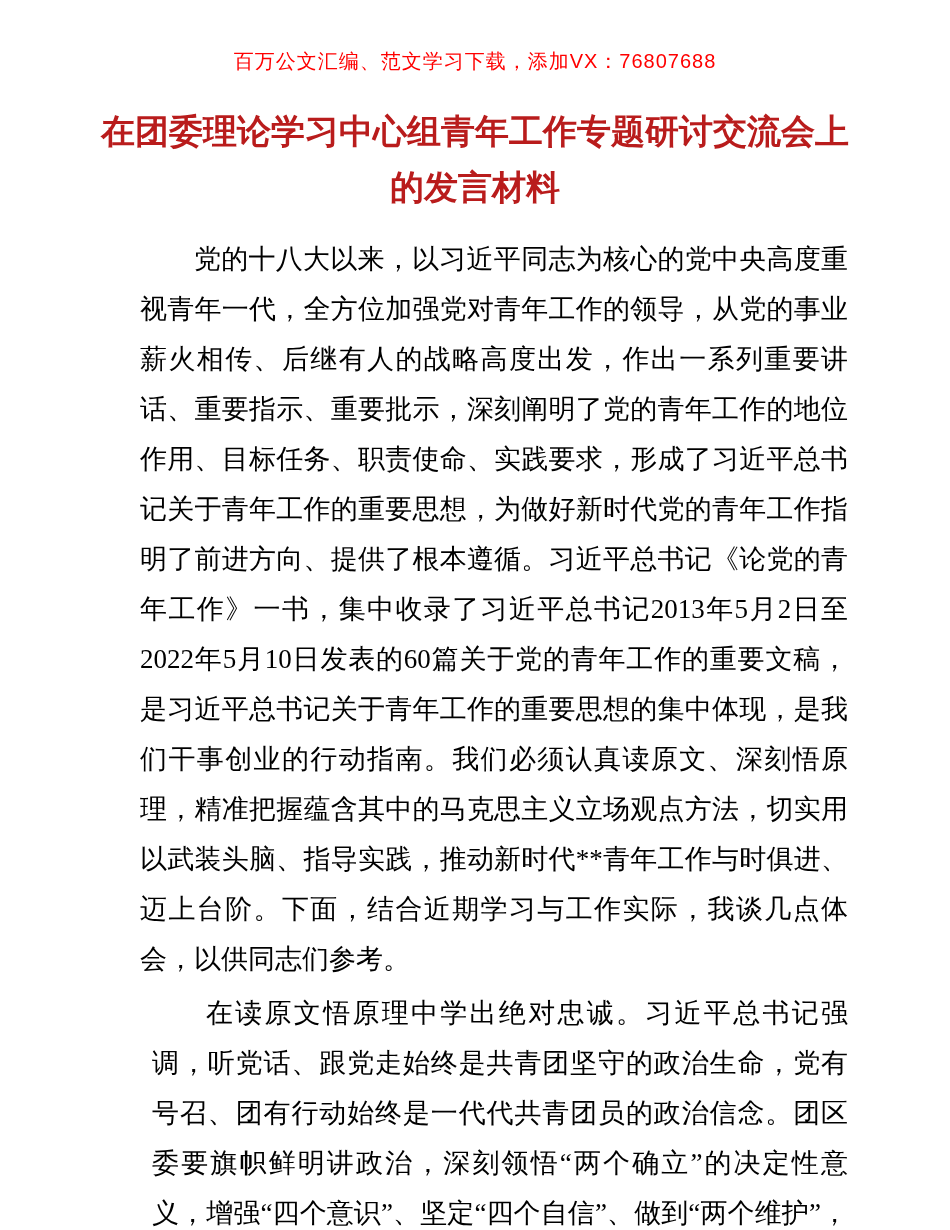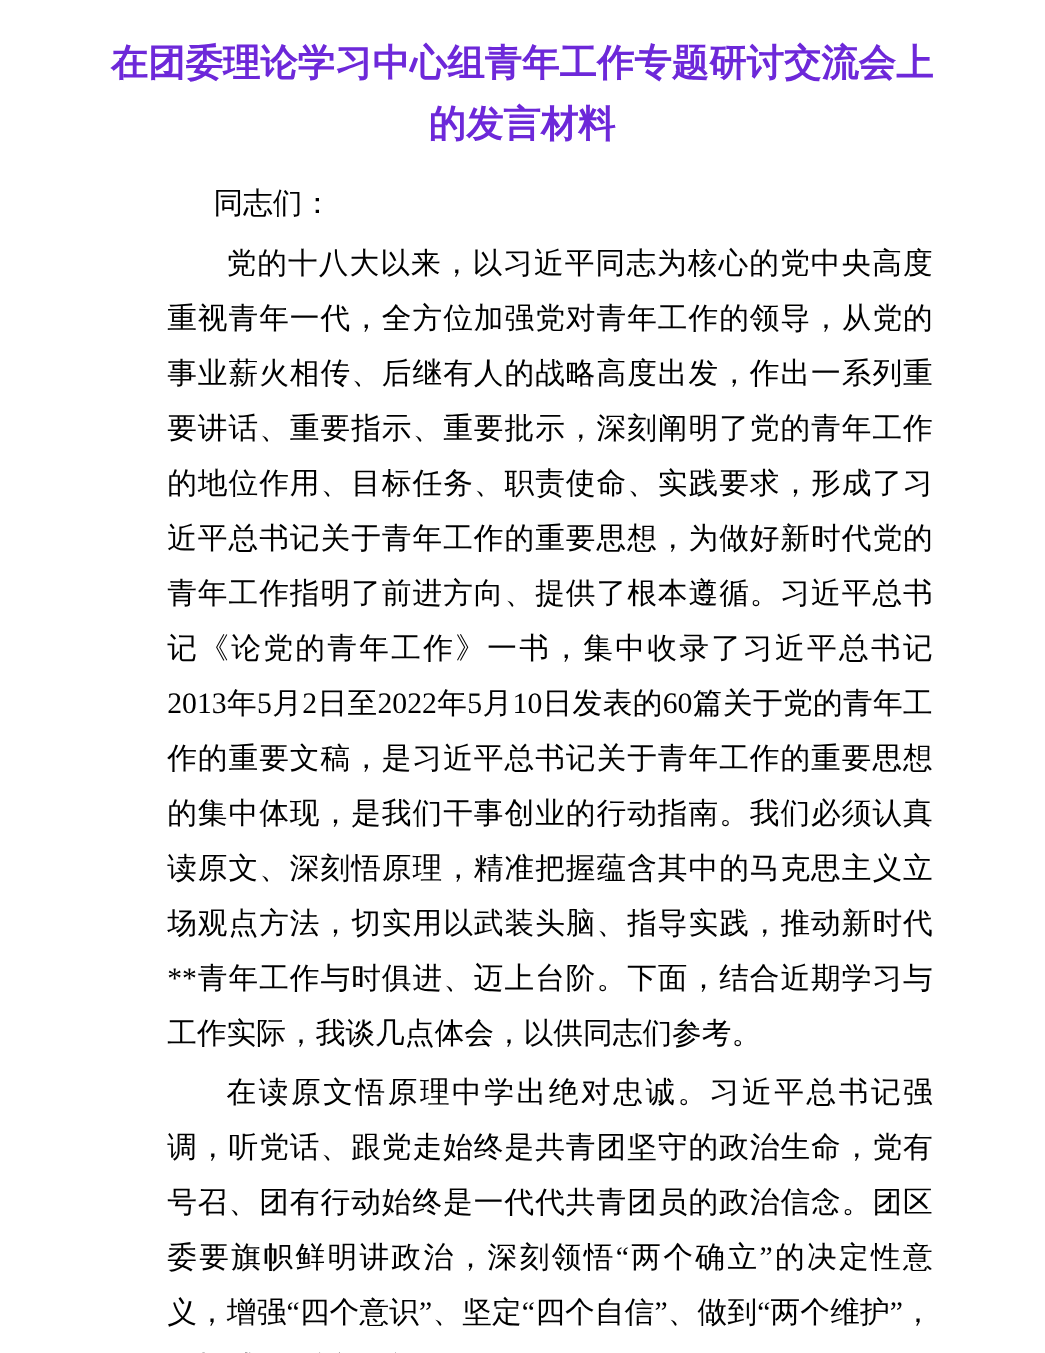--- a/index.html
+++ b/index.html
@@ -24,21 +24,21 @@
     color: #ff0000;
     letter-spacing: 1px;
     font-family: "Liberation Sans", "DejaVu Sans", sans-serif;
   }
   .title {
     margin: 30px 100px 0 100px;
     text-align: center;
     font-size: 34px;
     font-weight: bold;
     line-height: 56px;
-    color: #6d28d9;
+    color: #b91c1c;
   }
   .body {
     margin: 18px 102px 0 140px;
     font-size: 27px;
     line-height: 50px;
     text-align: justify;
     color: #000000;
   }
   .para {
     text-indent: 2em;
@@ -46,22 +46,22 @@
   .para + .para {
     margin-top: 4px;
     margin-left: 12px;
   }
 </style>
 </head>
 <body>
 
 <div class="page">
 
+  <div class="notice">百万公文汇编、范文学习下载，添加VX：76807688</div>
 
   <h1 class="title">在团委理论学习中心组青年工作专题研讨交流会上的发言材料</h1>
 
   <div class="body">
-    <p class="para">同志们：</p>
     <p class="para">党的十八大以来，以习近平同志为核心的党中央高度重视青年一代，全方位加强党对青年工作的领导，从党的事业薪火相传、后继有人的战略高度出发，作出一系列重要讲话、重要指示、重要批示，深刻阐明了党的青年工作的地位作用、目标任务、职责使命、实践要求，形成了习近平总书记关于青年工作的重要思想，为做好新时代党的青年工作指明了前进方向、提供了根本遵循。习近平总书记《论党的青年工作》一书，集中收录了习近平总书记2013年5月2日至2022年5月10日发表的60篇关于党的青年工作的重要文稿，是习近平总书记关于青年工作的重要思想的集中体现，是我们干事创业的行动指南。我们必须认真读原文、深刻悟原理，精准把握蕴含其中的马克思主义立场观点方法，切实用以武装头脑、指导实践，推动新时代**青年工作与时俱进、迈上台阶。下面，结合近期学习与工作实际，我谈几点体会，以供同志们参考。</p>
     <p class="para">在读原文悟原理中学出绝对忠诚。习近平总书记强调，听党话、跟党走始终是共青团坚守的政治生命，党有号召、团有行动始终是一代代共青团员的政治信念。团区委要旗帜鲜明讲政治，深刻领悟“两个确立”的决定性意义，增强“四个意识”、坚定“四个自信”、做到“两个维护”，深切感悟习近平总</p>
   </div>
 
 </div>
 
 </body></html>

